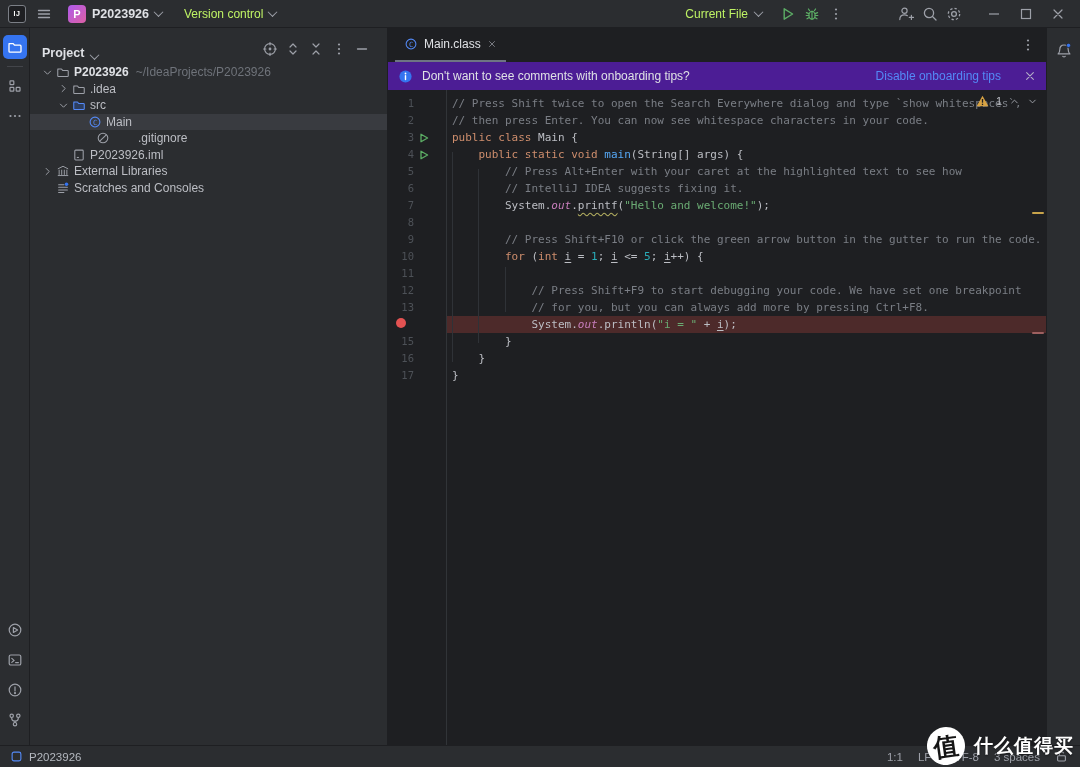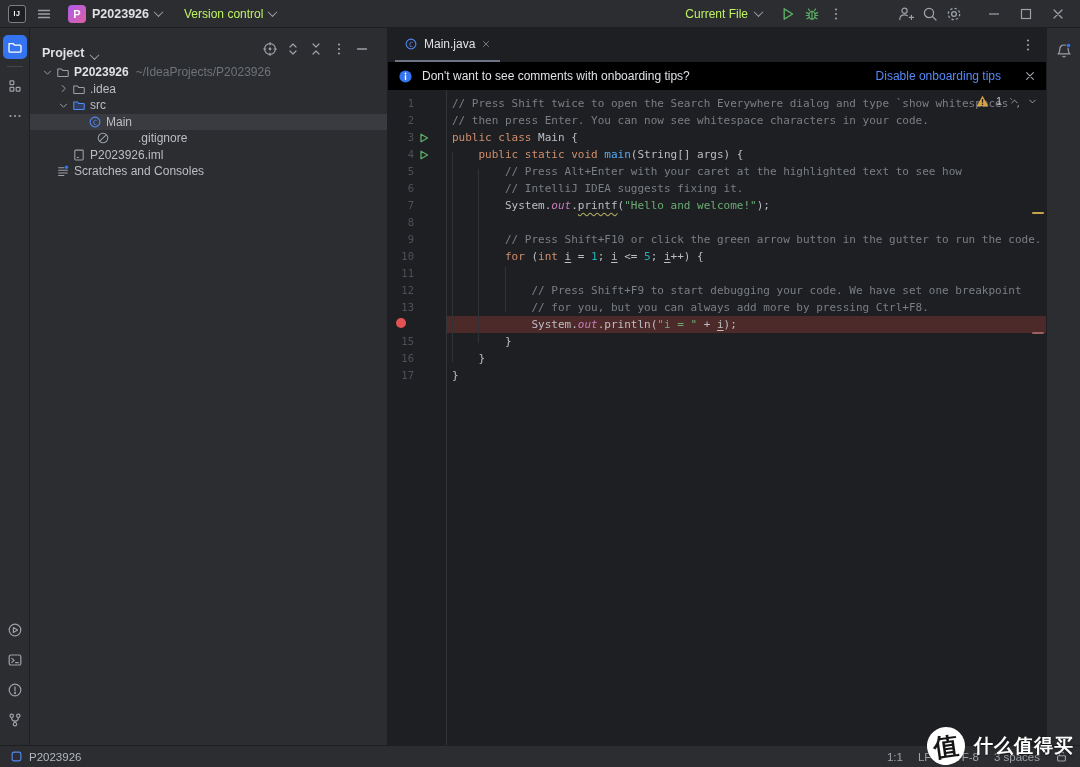--- a/index.html
+++ b/index.html
@@ -53,21 +53,21 @@
   .t-label.bold{font-weight:700;color:#dfe1e5;}
   .t-hint{margin-left:7px;color:#6f737a;}
 
   
   .editor-col{flex:1;min-width:0;background:#1e1f22;display:flex;flex-direction:column;}
   .tabbar{flex:0 0 34px;display:flex;align-items:center;padding-left:7px;}
   .tab{height:34px;display:flex;align-items:center;gap:6px;padding:0 9px;font-size:12px;
        color:#dfe1e5;border-bottom:2px solid #6e7483;}
   .tab-close{display:flex;opacity:.7;}
   .tab-kebab{margin-left:auto;margin-right:6px;}
-  .banner{flex:0 0 28px;background:#000000;display:flex;align-items:center;gap:9px;
+  .banner{flex:0 0 28px;background:#4c1d95;display:flex;align-items:center;gap:9px;
           padding:0 10px;font-size:12px;color:#dfe1e5;}
   .banner-action{margin-left:auto;color:#548af7;margin-right:14px;}
   .banner-close{display:flex;opacity:.85;}
 
   .code-area{flex:1;position:relative;overflow:hidden;padding-top:5px;
              font-family:"DejaVu Sans Mono",monospace;font-size:11px;}
   .gutter-line{position:absolute;left:58px;top:0;bottom:0;width:1px;background:#313438;}
   .guide{position:absolute;width:1px;background:#2f3237;}
   .crow{display:flex;height:17px;line-height:17px;white-space:pre;}
   .gut{flex:0 0 58px;display:flex;align-items:center;}
@@ -374,20 +374,37 @@
               <svg width="14" height="14" viewBox="0 0 16 16">
                 <g fill="none" stroke="#9da0a8" stroke-width="1.2">
                   <rect x="3.2" y="2.4" width="9.6" height="11.2" rx="1"></rect>
                   <path d="M5.5 10.8 h2.4"></path>
                 </g>
               </svg>
             </span>
             <span class="t-label">P2023926.iml</span>
           </div>
           <div class="trow" style="padding-left: 10px;">
+            <span class="t-chev">
+              <svg width="11" height="11" viewBox="0 0 16 16">
+                <path d="M6 3.5 L10.5 8 L6 12.5" fill="none" stroke="#9da0a8" stroke-width="1.4" stroke-linecap="round" stroke-linejoin="round"></path>
+              </svg>
+            </span>
+            <span class="t-icon">
+              <svg width="14" height="14" viewBox="0 0 16 16">
+                <g fill="none" stroke="#9da0a8" stroke-width="1.1" stroke-linecap="round" stroke-linejoin="round">
+                  <path d="M2.5 5.4 L8 2.6 L13.5 5.4"></path>
+                  <path d="M3.6 7 V12 M6.5 7 V12 M9.5 7 V12 M12.4 7 V12"></path>
+                  <path d="M2.5 13.2 H13.5"></path>
+                </g>
+              </svg>
+            </span>
+            <span class="t-label">External Libraries</span>
+          </div>
+          <div class="trow" style="padding-left: 10px;">
             <span class="t-chev"></span>
             <span class="t-icon">
               <svg width="14" height="14" viewBox="0 0 16 16">
                 <g fill="none" stroke="#9da0a8" stroke-width="1.2" stroke-linecap="round">
                   <path d="M3 4.2 H9 M3 7.2 H13 M3 10.2 H13 M3 13.2 H9"></path>
                 </g>
                 <circle cx="12" cy="3.8" r="2" fill="#3574f0"></circle>
               </svg>
             </span>
             <span class="t-label">Scratches and Consoles</span>
@@ -395,21 +412,21 @@
         </div>
     </div>
 
     <div class="editor-col">
       <div class="tabbar">
         <span class="tab">
           <svg width="14" height="14" viewBox="0 0 16 16">
               <circle cx="8" cy="8" r="5.6" fill="none" stroke="#548af7" stroke-width="1.2"></circle>
               <text x="8" y="11" font-size="8" fill="#548af7" text-anchor="middle" font-family="DejaVu Sans Mono,monospace">C</text>
             </svg>
-          <span>Main.java</span>
+          <span>Main.class</span>
           <span class="tab-close">
             <svg width="10" height="10" viewBox="0 0 16 16">
                 <path d="M4 4 L12 12 M12 4 L4 12" stroke="#9da0a8" stroke-width="1.6" stroke-linecap="round"></path>
               </svg>
           </span>
         </span>
         <span class="tab-kebab icon-btn">
           <svg width="16" height="16" viewBox="0 0 16 16">
               <g fill="#9da0a8">
                 <circle cx="8" cy="3.5" r="1.1"></circle>

